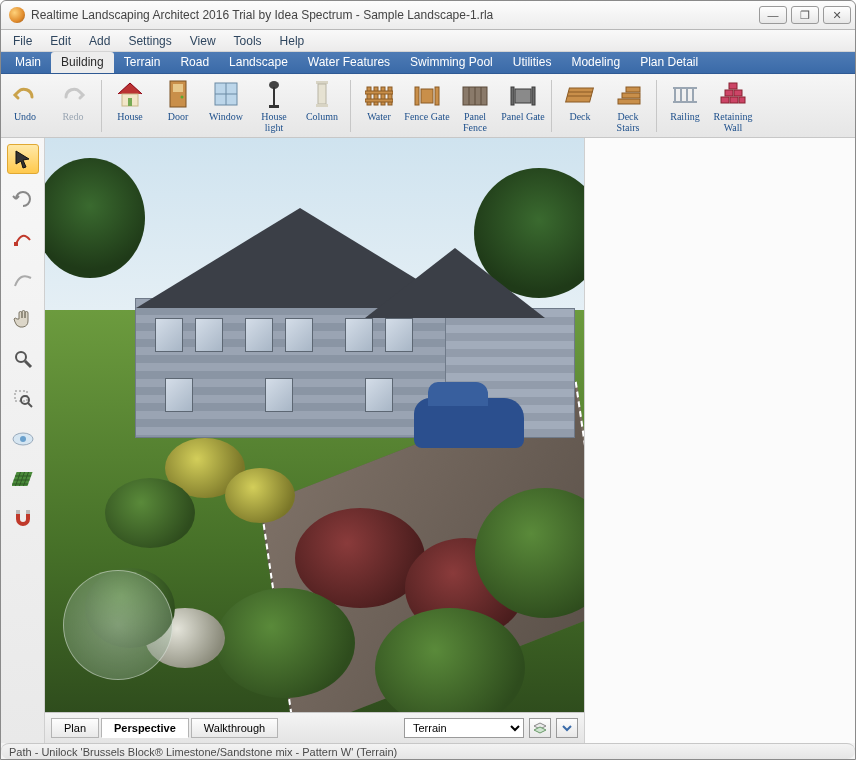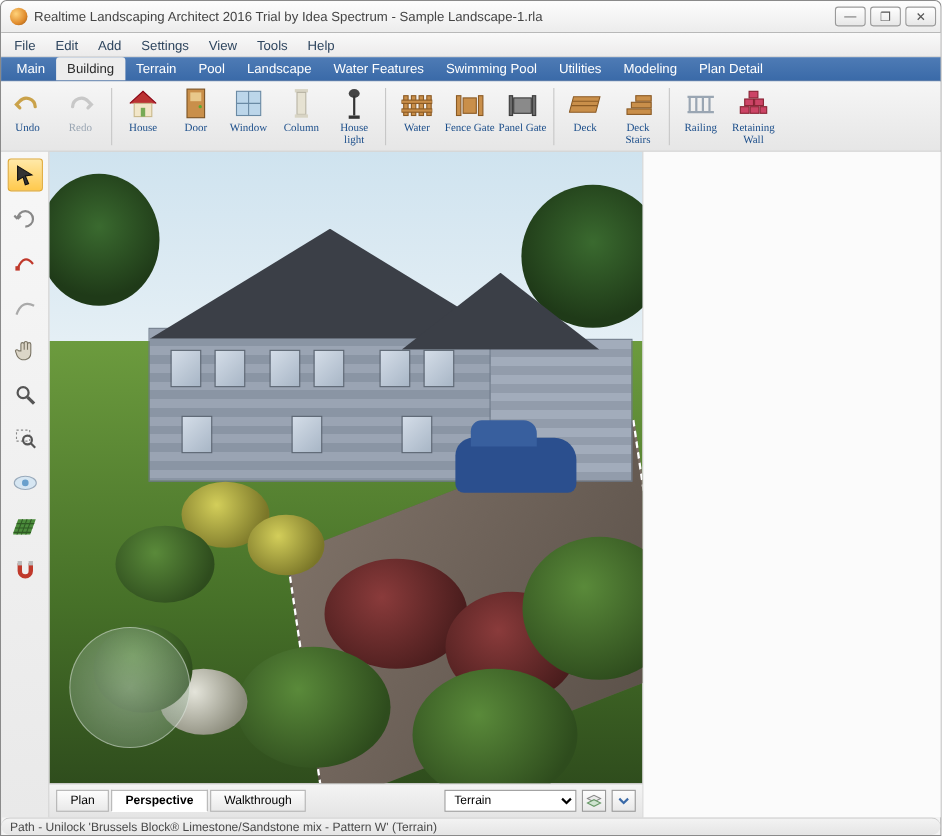--- a/index.html
+++ b/index.html
@@ -81,21 +81,21 @@
     <div class="mitem">Settings</div>
     <div class="mitem">View</div>
     <div class="mitem">Tools</div>
     <div class="mitem">Help</div>
   </div>
 
   <div class="tabstrip">
     <div class="tab">Main</div>
     <div class="tab active">Building</div>
     <div class="tab">Terrain</div>
-    <div class="tab">Pool</div>
+    <div class="tab">Road</div>
     <div class="tab">Landscape</div>
     <div class="tab">Water Features</div>
     <div class="tab">Swimming Pool</div>
     <div class="tab">Utilities</div>
     <div class="tab">Modeling</div>
     <div class="tab">Plan Detail</div>
   </div>
 
   <div class="ribbon" id="ribbon">
       <div class="rgroup">
@@ -143,38 +143,38 @@
             <svg width="26" height="26" viewBox="0 0 26 26">
               <rect x="2" y="2" width="22" height="22" fill="#bcd6ea" stroke="#6a8aa4"></rect>
               <line x1="13" y1="2" x2="13" y2="24" stroke="#6a8aa4"></line>
               <line x1="2" y1="13" x2="24" y2="13" stroke="#6a8aa4"></line>
             </svg>
           </div>
           <div class="lbl">Window</div>
         </div>
         <div class="ritem">
           <div class="ico">
+            <svg width="18" height="30" viewBox="0 0 18 30">
+              <ellipse cx="9" cy="6" rx="5" ry="4" fill="#444"></ellipse>
+              <rect x="8" y="8" width="2" height="18" fill="#333"></rect>
+              <rect x="4" y="26" width="10" height="3" fill="#333"></rect>
+            </svg>
+          </div>
+          <div class="lbl">House
+light</div>
+        </div>
+        <div class="ritem">
+          <div class="ico">
             <svg width="16" height="30" viewBox="0 0 16 30">
               <rect x="2" y="2" width="12" height="3" fill="#d8d4c4"></rect>
               <rect x="4" y="5" width="8" height="20" fill="#e6e2d2" stroke="#b8b4a4"></rect>
               <rect x="2" y="25" width="12" height="3" fill="#d8d4c4"></rect>
             </svg>
           </div>
           <div class="lbl">Column</div>
-        </div>
-        <div class="ritem">
-          <div class="ico">
-            <svg width="18" height="30" viewBox="0 0 18 30">
-              <ellipse cx="9" cy="6" rx="5" ry="4" fill="#444"></ellipse>
-              <rect x="8" y="8" width="2" height="18" fill="#333"></rect>
-              <rect x="4" y="26" width="10" height="3" fill="#333"></rect>
-            </svg>
-          </div>
-          <div class="lbl">House
-light</div>
         </div>
       </div>
       <div class="rsep"></div>
       <div class="rgroup">
         <div class="ritem">
           <div class="ico">
             <svg width="28" height="26" viewBox="0 0 28 26">
               <g fill="#c98f4a" stroke="#8a5a24">
                 <rect x="2" y="6" width="4" height="18"></rect>
                 <rect x="9" y="6" width="4" height="18"></rect>
@@ -192,20 +192,34 @@
             <svg width="28" height="26" viewBox="0 0 28 26">
               <g fill="#c98f4a" stroke="#8a5a24">
                 <rect x="2" y="6" width="4" height="18"></rect>
                 <rect x="22" y="6" width="4" height="18"></rect>
                 <rect x="8" y="8" width="12" height="14"></rect>
               </g>
             </svg>
           </div>
           <div class="lbl">Fence
 Gate</div>
+        </div>
+        <div class="ritem">
+          <div class="ico">
+            <svg width="28" height="26" viewBox="0 0 28 26">
+              <g fill="#8a7a6a" stroke="#5a4a3a">
+                <rect x="2" y="6" width="24" height="18"></rect>
+                <line x1="8" y1="6" x2="8" y2="24"></line>
+                <line x1="14" y1="6" x2="14" y2="24"></line>
+                <line x1="20" y1="6" x2="20" y2="24"></line>
+              </g>
+            </svg>
+          </div>
+          <div class="lbl">Panel
+Fence</div>
         </div>
         <div class="ritem">
           <div class="ico">
             <svg width="28" height="26" viewBox="0 0 28 26">
               <g fill="#6a6a6a" stroke="#3a3a3a">
                 <rect x="2" y="6" width="3" height="18"></rect>
                 <rect x="23" y="6" width="3" height="18"></rect>
                 <rect x="6" y="8" width="16" height="14" fill="#8a8a8a"></rect>
               </g>
             </svg>

